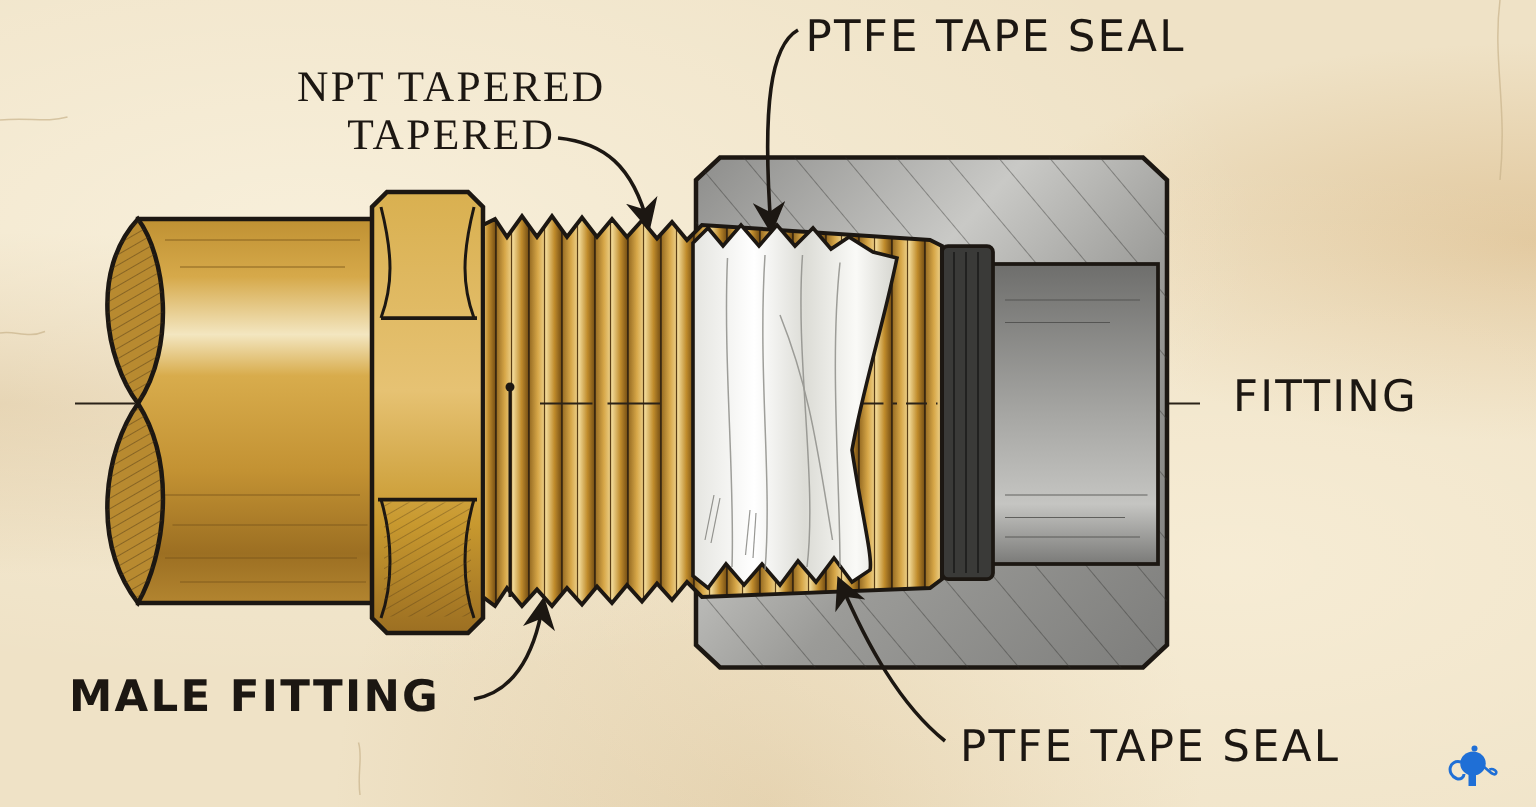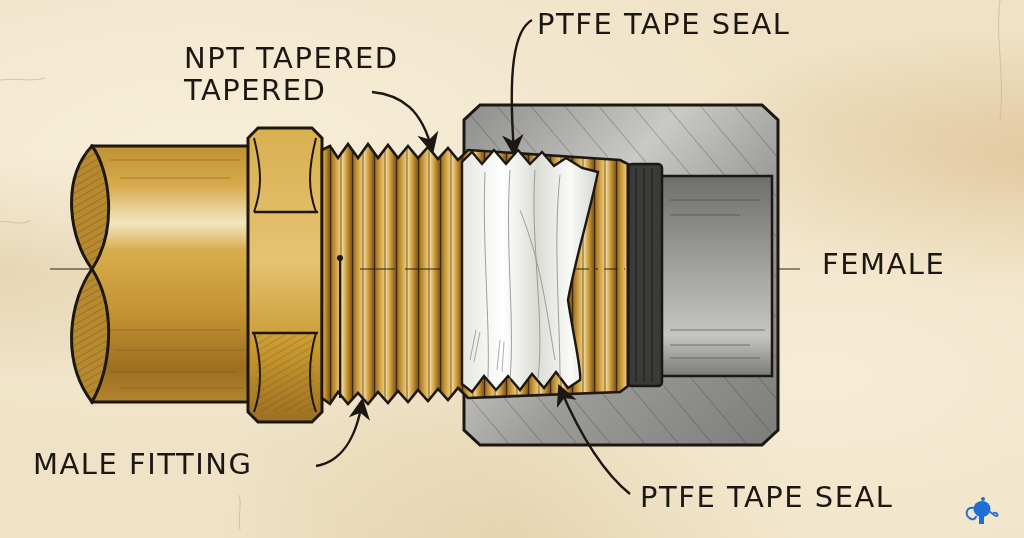--- a/index.html
+++ b/index.html
@@ -21,21 +21,21 @@
   svg.diagram { position: absolute; left: 0; top: 0; }
   .label {
     position: absolute;
     color: #1c1712;
     font-family: "DejaVu Sans", sans-serif;
     font-size: 29px;
     letter-spacing: 1.5px;
     line-height: 32px;
     white-space: nowrap;
   }
-  .label span { display: block; }
+  .label span { display: block; text-align: center; }
   .watermark { position: absolute; left: 962px; top: 494px; width: 38px; height: 34px; }
 </style>
 </head>
 <body>
 
 <div id="stage">
 
   <svg class="diagram" width="1024" height="538" viewBox="0 0 1024 538">
     <defs>
       <linearGradient id="brassPipe" x1="0" y1="0" x2="0" y2="1">
@@ -184,34 +184,34 @@
     </g>
 
     <g stroke="#1c1712" stroke-width="2.4" fill="none">
       <path d="M372,92 C402,95 422,110 432,150" marker-end="url(#arrowHead)"></path>
       <path d="M532,20 C514,30 508,70 514,152" marker-end="url(#arrowHead)"></path>
       <path d="M316,466 C340,462 356,440 362,402" marker-end="url(#arrowHead)"></path>
       <path d="M630,494 C600,470 578,430 560,388" marker-end="url(#arrowHead)"></path>
     </g>
   </svg>
 
-  <div class="label" style="left:184px; top:42px;">
+  <div class="label" style="left:198px; top:42px;font-family:Liberation Serif, serif;">
     <span>NPT TAPERED</span>
     <span>TAPERED</span>
   </div>
 
   <div class="label" style="left:537px; top:8px;">
     <span>PTFE TAPE SEAL</span>
   </div>
 
   <div class="label" style="left:822px; top:248px;">
-    <span>FEMALE</span>
-  </div>
-
-  <div class="label" style="left:33px; top:448px;">
+    <span>FITTING</span>
+  </div>
+
+  <div class="label" style="left:46px; top:448px;font-weight:bold;">
     <span>MALE FITTING</span>
   </div>
 
   <div class="label" style="left:640px; top:481px;">
     <span>PTFE TAPE SEAL</span>
   </div>
 
   <svg class="watermark" viewBox="0 0 38 34">
     <ellipse cx="20" cy="15" rx="8.5" ry="8" fill="#1f6fd6"></ellipse>
     <path d="M12,14 C4,12 2,22 9,25 C12,26 14,24 14,22" fill="none" stroke="#1f6fd6" stroke-width="2"></path>

